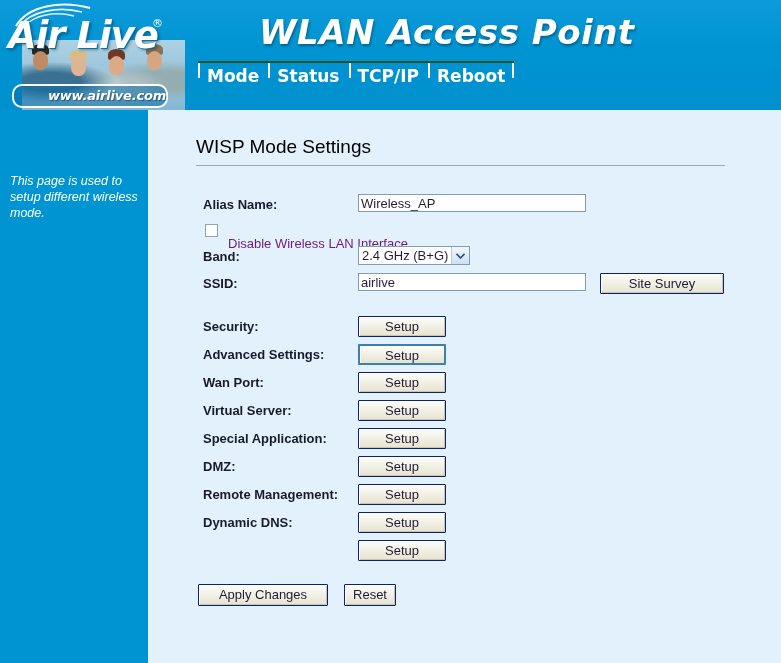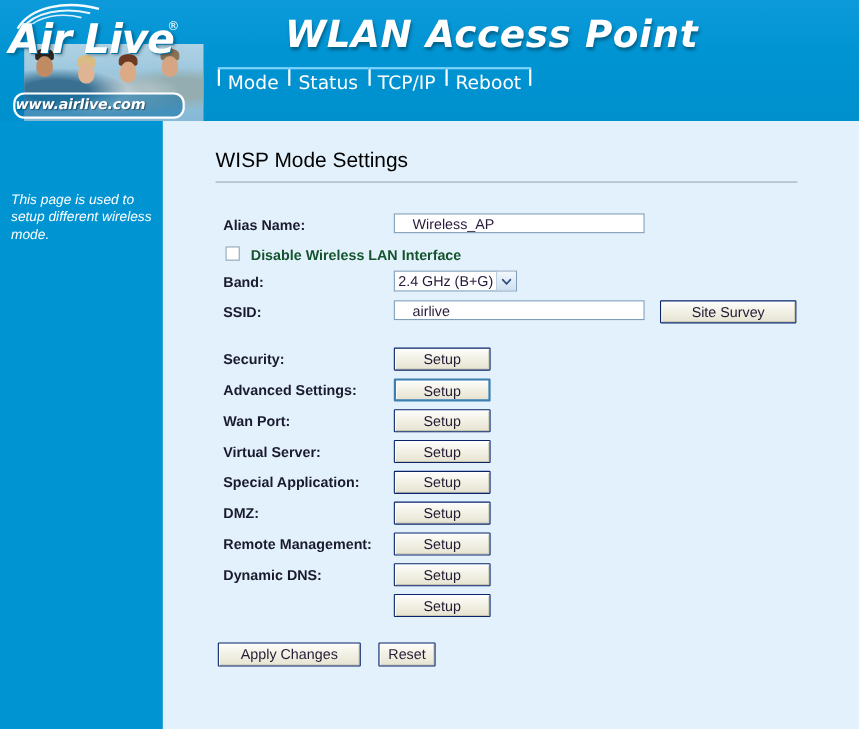--- a/index.html
+++ b/index.html
@@ -100,21 +100,21 @@
     width: 152px; height: 20px;
     border: 2px solid #ffffff;
     border-radius: 10px;
     background: rgba(10,110,165,0.55);
     color: #ffffff;
     font-family: "DejaVu Sans", sans-serif;
     font-weight: bold;
     font-style: italic;
     font-size: 13px;
     line-height: 20px;
-    text-align: left;
+    text-align: right;
     letter-spacing: -0.2px;
     text-shadow: 1px 1px 1px rgba(0,0,0,0.4);
   }
 
   
   #app-title {
     position: absolute;
     left: 259px; top: 12px;
     font-family: "DejaVu Sans", sans-serif;
     font-weight: bold;
@@ -133,25 +133,25 @@
     height: 27px;
     display: flex;
     align-items: stretch;
   }
   .tab {
     position: relative;
     padding: 0 9px;
     height: 27px;
     line-height: 27px;
     font-family: "DejaVu Sans", sans-serif;
-    font-weight: normal;
+    font-weight: bold;
     font-size: 17px;
     color: #ffffff;
     white-space: nowrap;
-    border-top: 2px solid #7dd3fc;
+    border-top: 2px solid #14532d;
     cursor: pointer;
   }
   .tab + .tab { margin-left: 0; }
   .tab::before {
     content: "";
     position: absolute;
     left: 0; top: 0;
     width: 2px; height: 15px;
     background: #ffffff;
   }
@@ -226,43 +226,43 @@
     left: 210px;
     top: 0;
     width: 228px;
     height: 18px;
     box-sizing: border-box;
     border: 1px solid #7f9db9;
     background: #ffffff;
     font-family: "Liberation Sans", sans-serif;
     font-size: 13px;
     color: #2a1a3a;
-    padding: 0 16px;
+    padding: 0 2px;
     line-height: 16px;
     outline: none;
   }
 
   
   .cbox {
     position: absolute;
     left: 57px;
     top: 2px;
     width: 13px; height: 13px;
     box-sizing: border-box;
     border: 1px solid #8ea3b5;
     background: #ffffff;
   }
   .cblabel {
     position: absolute;
     left: 80px;
-    top: 0;
-    font-family: "Liberation Sans", sans-serif;
-    font-weight: bold;
-    font-size: 13px;
-    color: #14532d;
+    top: 12px;
+    font-family: "Liberation Sans", sans-serif;
+    font-weight: normal;
+    font-size: 13px;
+    color: #701a75;
     line-height: 20px;
     white-space: nowrap;
   }
 
   
   .fselect {
     position: absolute;
     left: 210px;
     top: 0;
     height: 19px;

